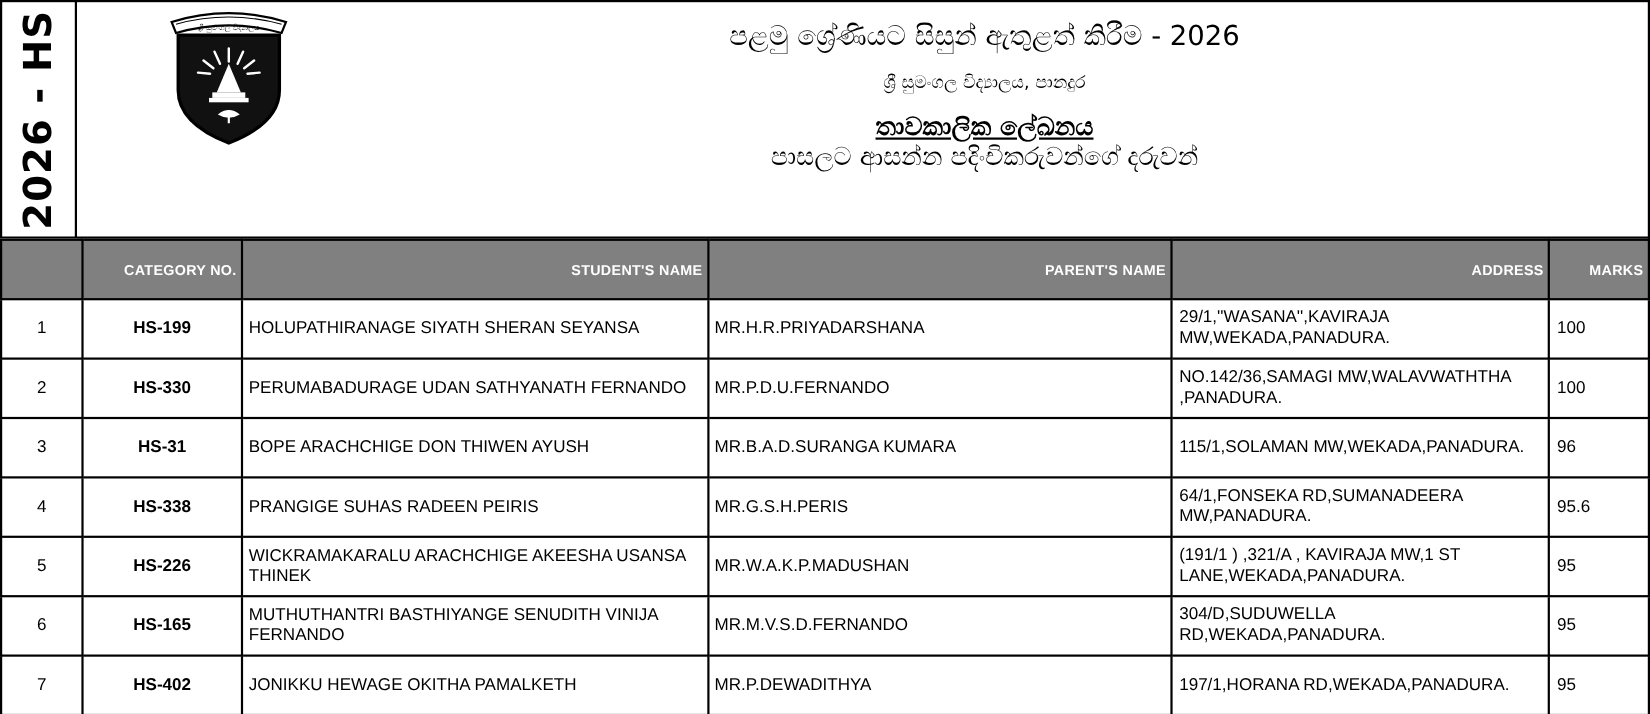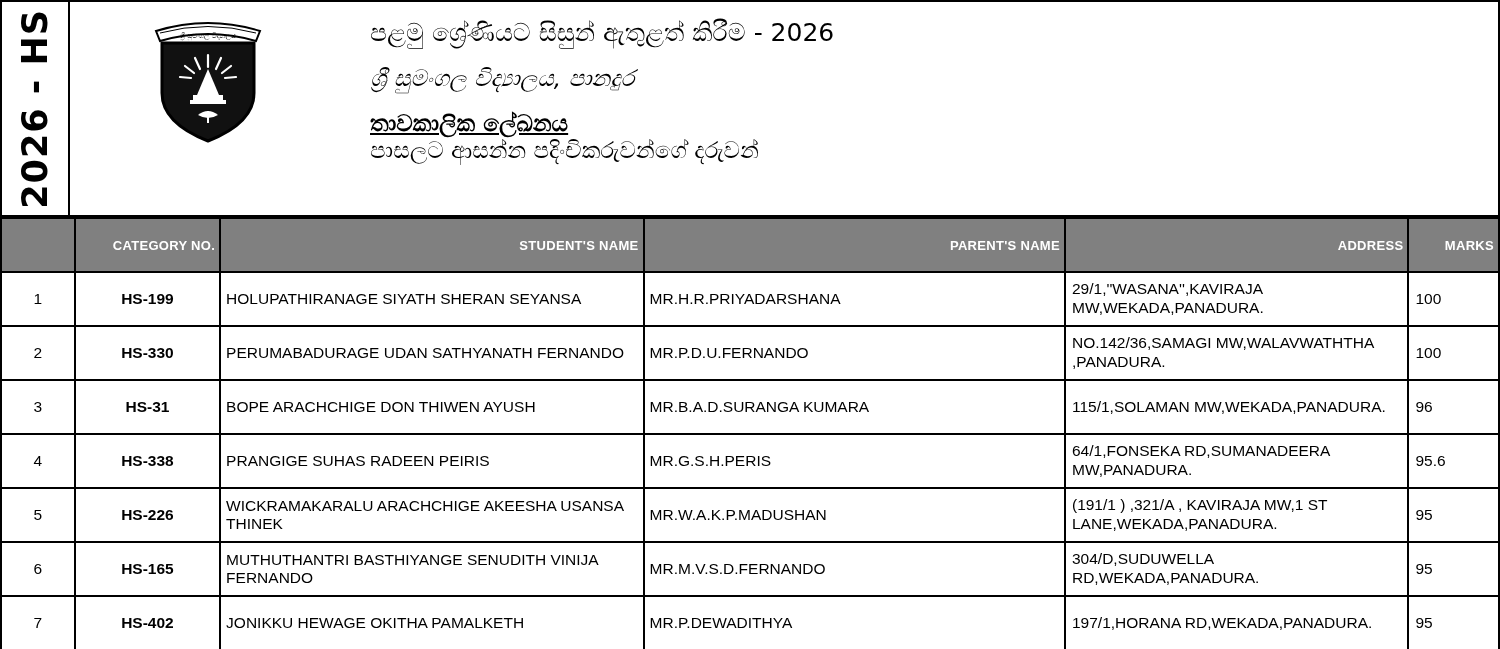--- a/index.html
+++ b/index.html
@@ -54,39 +54,40 @@
     border-left: none;
     box-sizing: border-box;
     position: relative;
     display: flex;
     align-items: flex-start;
   }
 
   .crest {
     position: absolute;
     left: 62px;
-    top: 17px;
+    top: 6px;
     width: 152px;
     height: 122px;
   }
 
   .title-block {
     margin-left: 300px;
     padding-top: 8px;
     width: 1050px;
+    text-align: center;
   }
   .title-line {
     font-family: "DejaVu Sans", sans-serif;
     font-size: 24px;
     line-height: 1.0;
     margin: 0 0 22px 0;
     white-space: nowrap;
   }
   .title-line.l1 { font-size: 25px; margin-top: 10px; }
-  .title-line.l2 { font-size: 23px; font-style: italic; }
+  .title-line.l2 { font-size: 16px; }
   .title-line.l3 { font-size: 23px; }
   .title-line.l4 {
     font-size: 23px;
     font-weight: bold;
     text-decoration: underline;
     margin-bottom: 4px;
   }
 
   
   table.roll {

